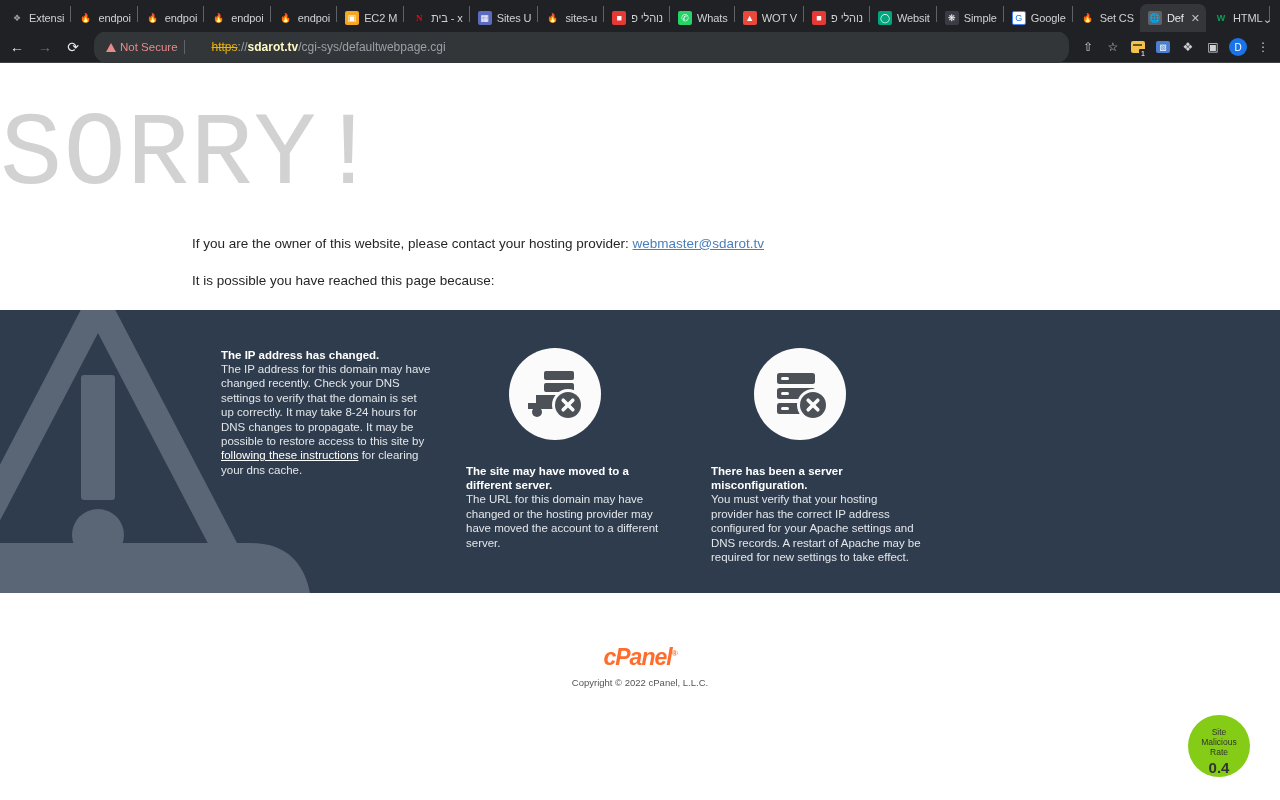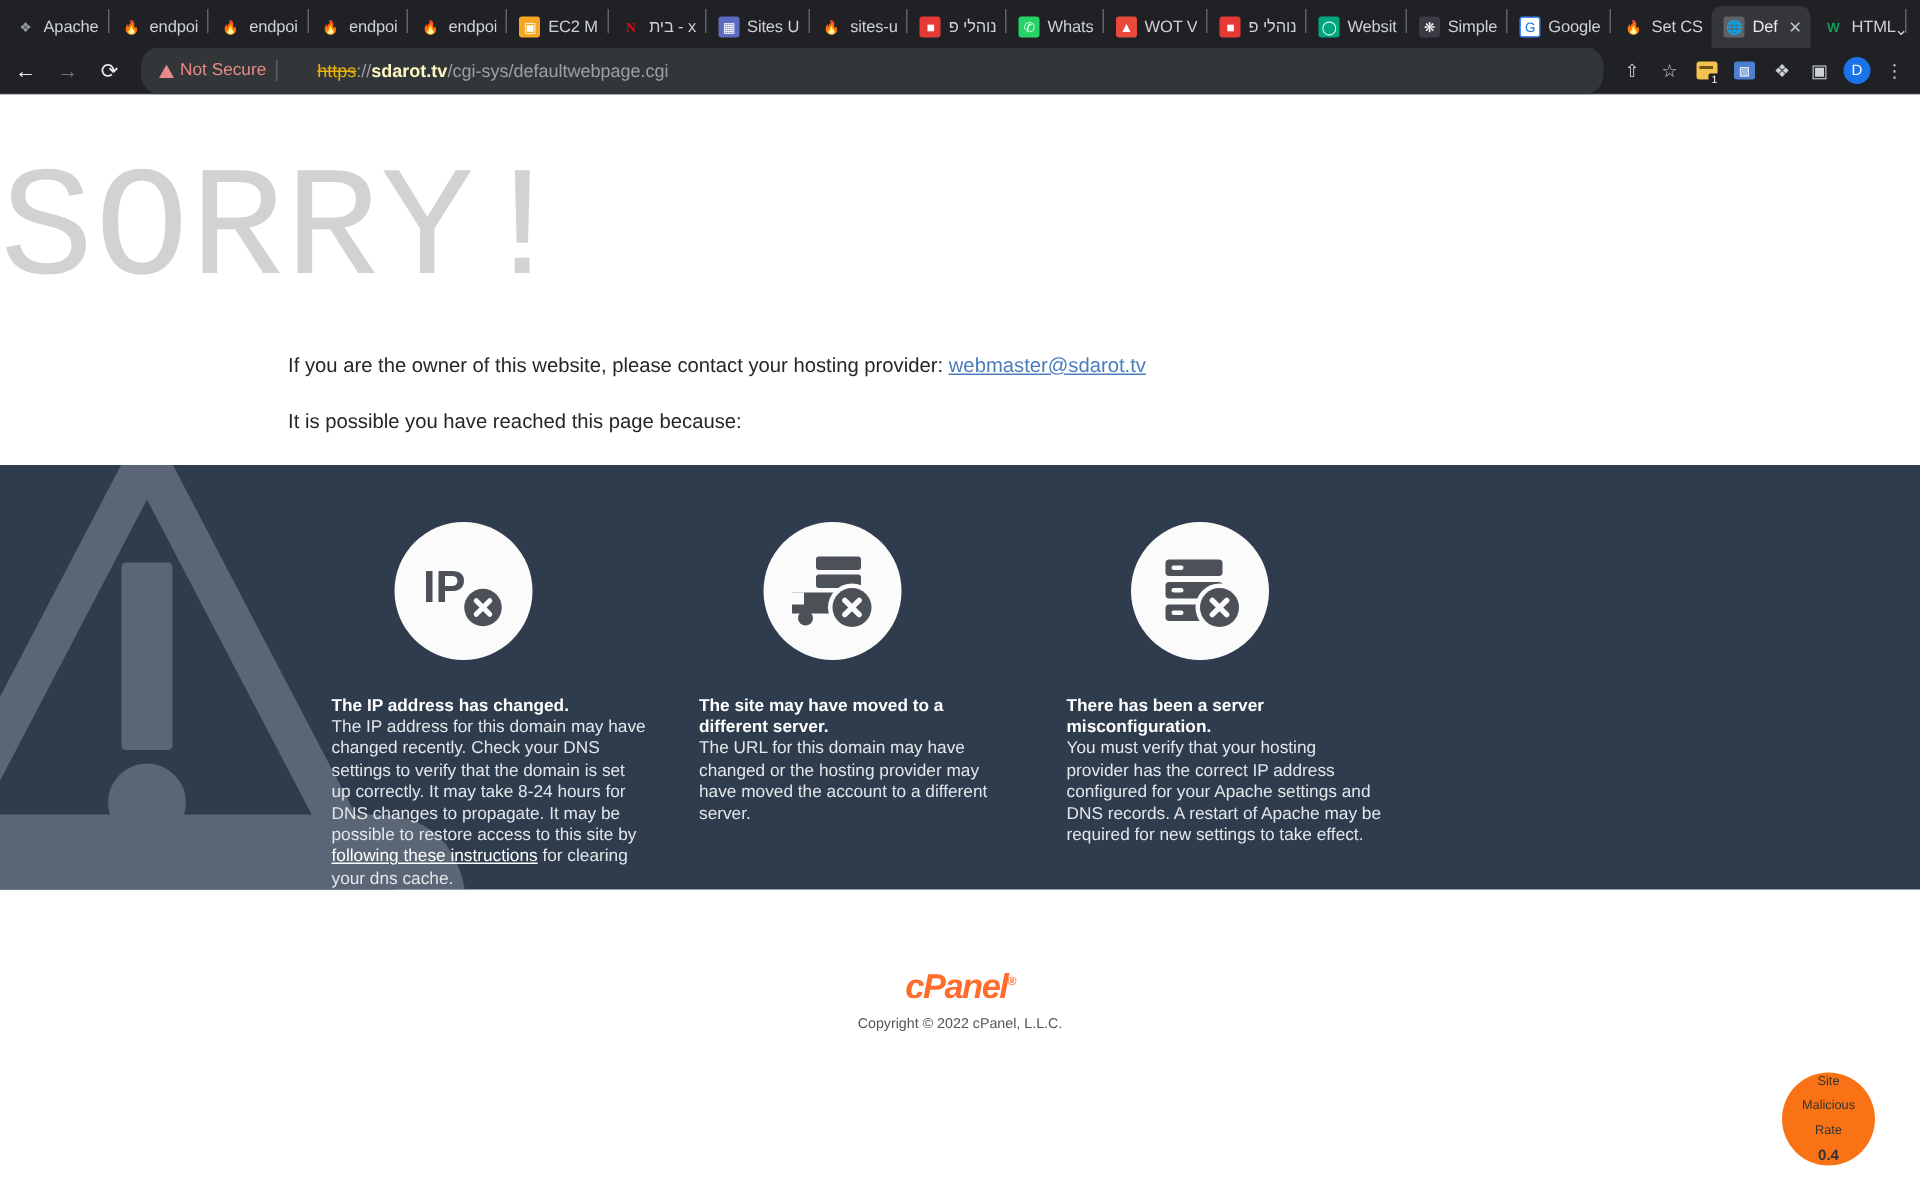--- a/index.html
+++ b/index.html
@@ -150,36 +150,36 @@
   .footer { text-align:center; padding-top:51px; }
   .cpanel-logo { font-size:23px; font-weight:bold; font-style:italic;
      color:#ff6c2c; letter-spacing:-1px; font-family:"Liberation Sans",sans-serif; }
   .cpanel-logo .c { color:#ff6c2c; }
   .cpanel-logo sup { font-size:8px; vertical-align:super; }
   .copyright { font-size:9.5px; color:#555; margin-top:6px; }
 
   
   .mal-badge {
     position:absolute; right:30px; bottom:30px; width:62px; height:62px;
-    border-radius:50%; background:#f97316;
+    border-radius:50%; background:#84cc16;
     display:flex; flex-direction:column; align-items:center;
-    justify-content:space-between; text-align:center; line-height:1.22;
+    justify-content:flex-end; text-align:center; line-height:1.22;
     font-size:8.5px; color:#333;
   }
-  .mal-badge .val { font-weight:bold; font-size:10px; margin-top:1px; }
+  .mal-badge .val { font-weight:bold; font-size:15px; margin-top:1px; }
 </style>
 </head>
 <body>
 
 <div class="browser">
 
   <div class="tabstrip">
     <div class="tab">
       <span class="favicon fi-puzzle">❖</span>
-      <span class="tlabel">Apache</span>
+      <span class="tlabel">Extensi</span>
     </div>
     <div class="tabsep"></div>
     <div class="tab">
       <span class="favicon fi-fire">🔥</span>
       <span class="tlabel">endpoi</span>
     </div>
     <div class="tabsep"></div>
     <div class="tab">
       <span class="favicon fi-fire">🔥</span>
       <span class="tlabel">endpoi</span>
@@ -331,31 +331,20 @@
     <svg class="band-diag" viewBox="0 0 700 380">
       <polygon points="0,380 700,380 700,0" fill="#5a6575" opacity="0"></polygon>
     </svg>
     <svg style="position:absolute;left:0;bottom:0;width:310px;height:70px;" viewBox="0 0 310 70">
       <path d="M0 20 L250 20 Q300 20 310 70 L0 70 Z" fill="#5a6575"></path>
     </svg>
 
     <div class="cols">
 
       <div class="col c1">
-        <div class="circ">
-          <svg width="62" height="62" viewBox="0 0 62 62">
-            <text x="4" y="38" font-family="Liberation Sans, sans-serif" font-size="30" font-weight="bold" fill="#4c5158">IP</text>
-            <circle cx="44" cy="42" r="15" fill="#fbfbfb"></circle>
-            <circle cx="44" cy="42" r="12.5" fill="#4c5158"></circle>
-            <g stroke="#fbfbfb" stroke-width="3.4" stroke-linecap="round">
-              <line x1="39.5" y1="37.5" x2="48.5" y2="46.5"></line>
-              <line x1="48.5" y1="37.5" x2="39.5" y2="46.5"></line>
-            </g>
-          </svg>
-        </div>
         <h3>The IP address has changed.</h3>
         <p><span>The IP address for this domain may have changed recently. Check your DNS settings to verify that the domain is set up correctly. It may take 8-24 hours for DNS changes to propagate. It may be possible to restore access to this site by </span><a href="#">following these instructions</a><span> for clearing your dns cache.</span></p>
       </div>
 
       <div class="col c3">
         <div class="circ">
           <svg width="62" height="62" viewBox="0 0 62 62">
             <g fill="#4c5158">
               <rect x="20" y="8" width="30" height="9" rx="2"></rect>
               <rect x="20" y="20" width="30" height="9" rx="2"></rect>

